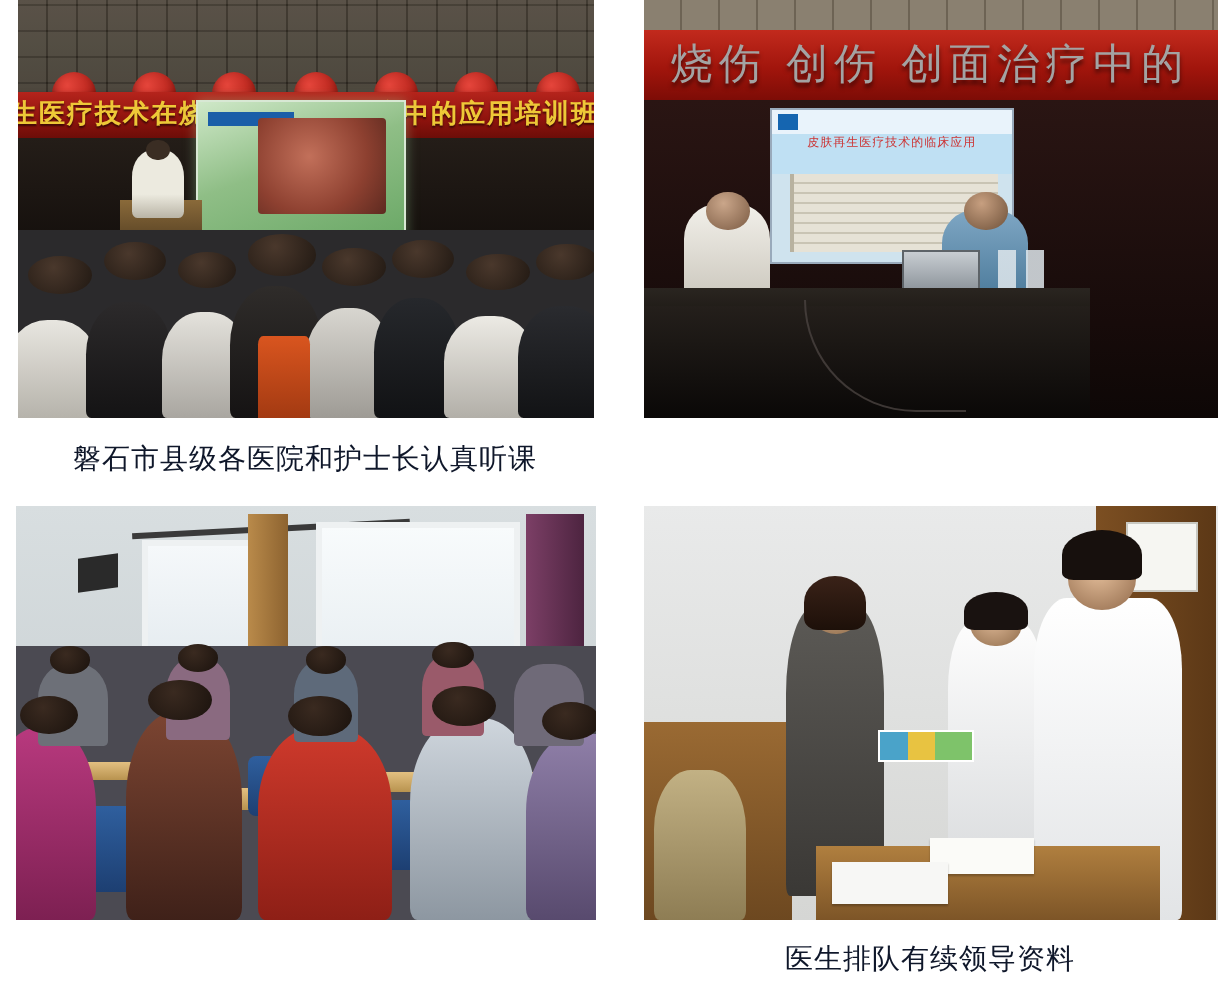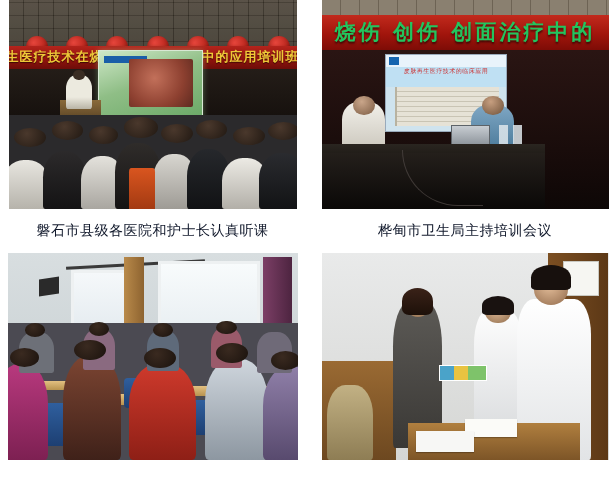--- a/index.html
+++ b/index.html
@@ -139,21 +139,21 @@
     left:0; top:0; width:100%; height:10%;
     background: repeating-linear-gradient(90deg,#8a8070 0 18px,#6d6354 18px 19px);
   }
   .ph2-banner {
     left:-1%; top:7%; width:102%; height:17%;
     background: linear-gradient(180deg,#c22a1d,#a1150c 55%,#7d0c06);
   }
   .ph2-bannertext {
     left:-1%; top:8%; width:102%; height:15%;
     display:flex; align-items:center; justify-content:center;
-    color:#22c55e; font-size:21px; font-weight:bold; letter-spacing:3px;
+    color:#a3a3a3; font-size:21px; font-weight:normal; letter-spacing:3px;
     text-shadow:0 2px 2px rgba(0,0,0,.55);
     white-space:nowrap; overflow:hidden;
   }
   .ph2-curtain {
     left:0; top:24%; width:100%; height:76%;
     background: linear-gradient(180deg,#2a1513,#170b0a 70%,#0d0706);
   }
   .ph2-screen {
     left:22%; top:26%; width:42%; height:36%;
     background: linear-gradient(180deg,#e9f3fb 0 16%, #bfe0f3 16% 42%, #cfe3ee 42% 100%);
@@ -384,21 +384,20 @@
         <div class="layer ph2-head-l"></div>
         <div class="layer ph2-man-r"></div>
         <div class="layer ph2-head-r"></div>
         <div class="layer ph2-laptop"></div>
         <div class="layer ph2-bottles"></div>
         <div class="layer ph2-table"></div>
         <div class="layer ph2-tablefront"></div>
         <div class="layer ph2-cable"></div>
       </div>
     </div>
-    <div class="caption cap2">桦甸市卫生局主持培训会议</div>
   </div>
 
   <div class="cell cell-left">
     <div class="photo-wrap p3">
       <div class="scene">
         <div class="layer ph3-wall"></div>
         <div class="layer ph3-rail"></div>
         <div class="layer ph3-speakerbox"></div>
         <div class="layer ph3-window-a"></div>
         <div class="layer ph3-window-b"></div>
@@ -454,15 +453,16 @@
         <div class="layer ph4-dmhair"></div>
         <div class="layer ph4-doc-r"></div>
         <div class="layer ph4-drhead"></div>
         <div class="layer ph4-drhair"></div>
         <div class="layer ph4-booklet"></div>
         <div class="layer ph4-table"></div>
         <div class="layer ph4-papers2"></div>
         <div class="layer ph4-papers1"></div>
       </div>
     </div>
+    <div class="caption cap4">医生排队有续领导资料</div>
   </div>
 
 </div>
 
 </body></html>

